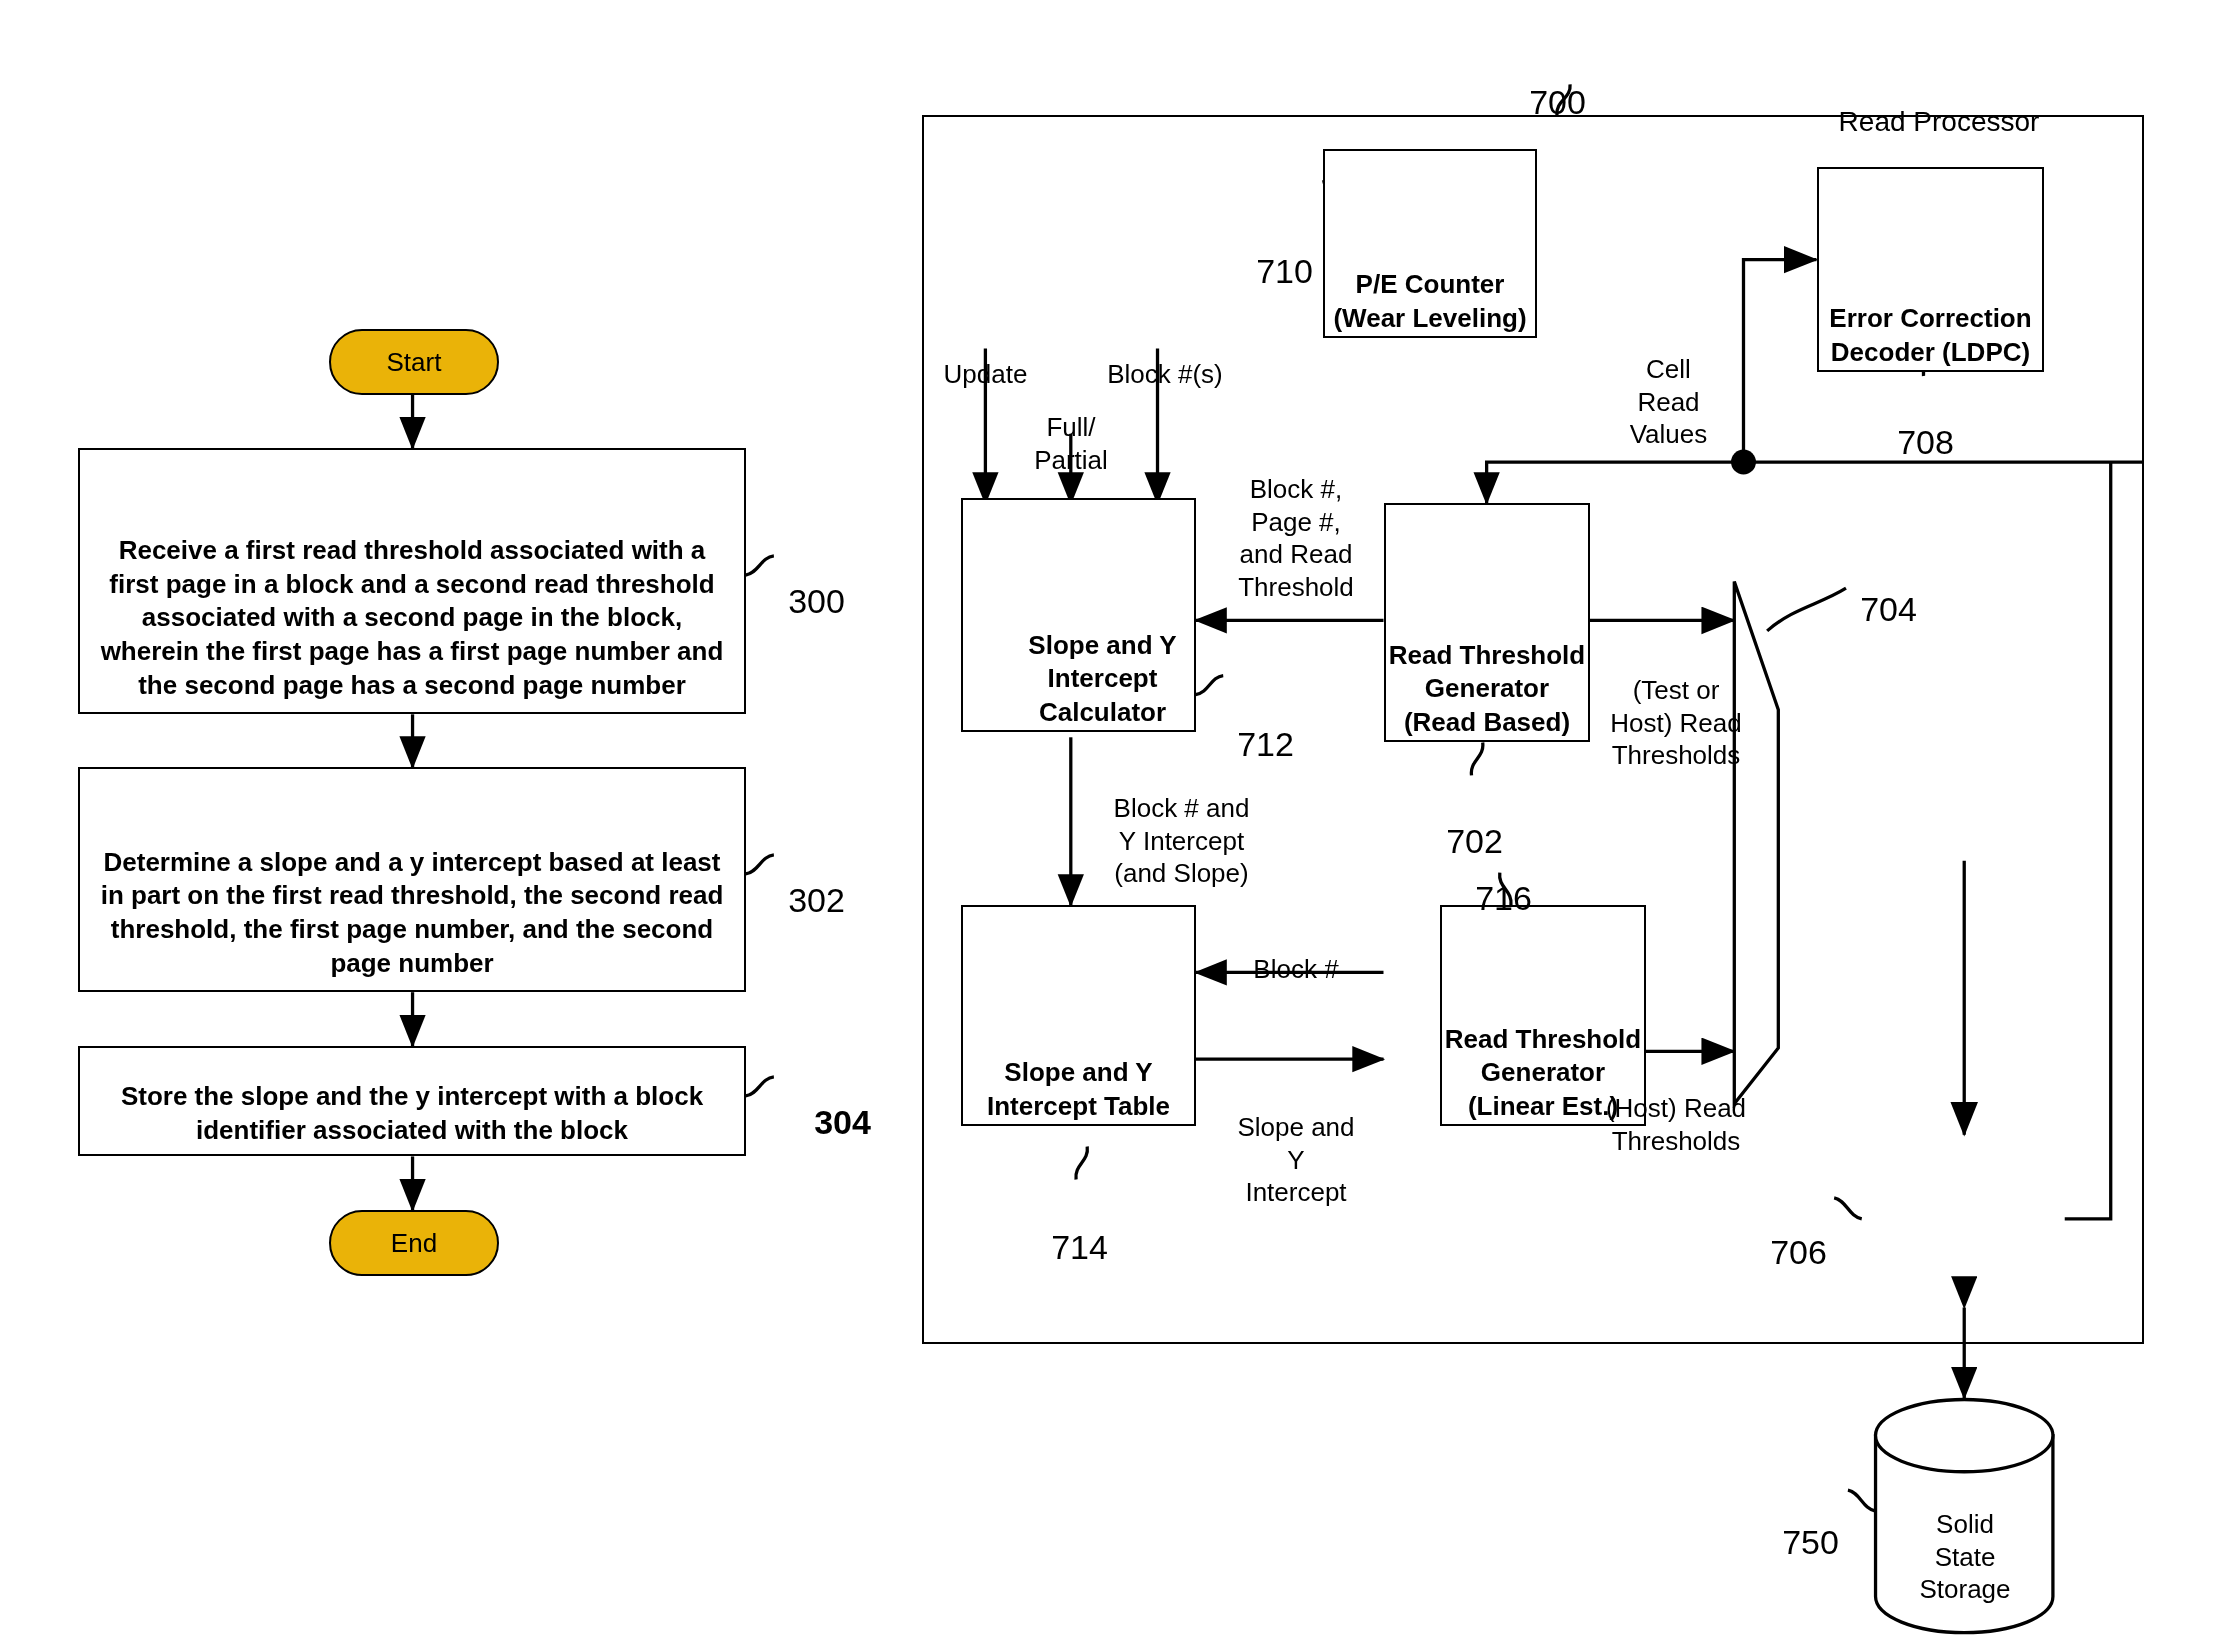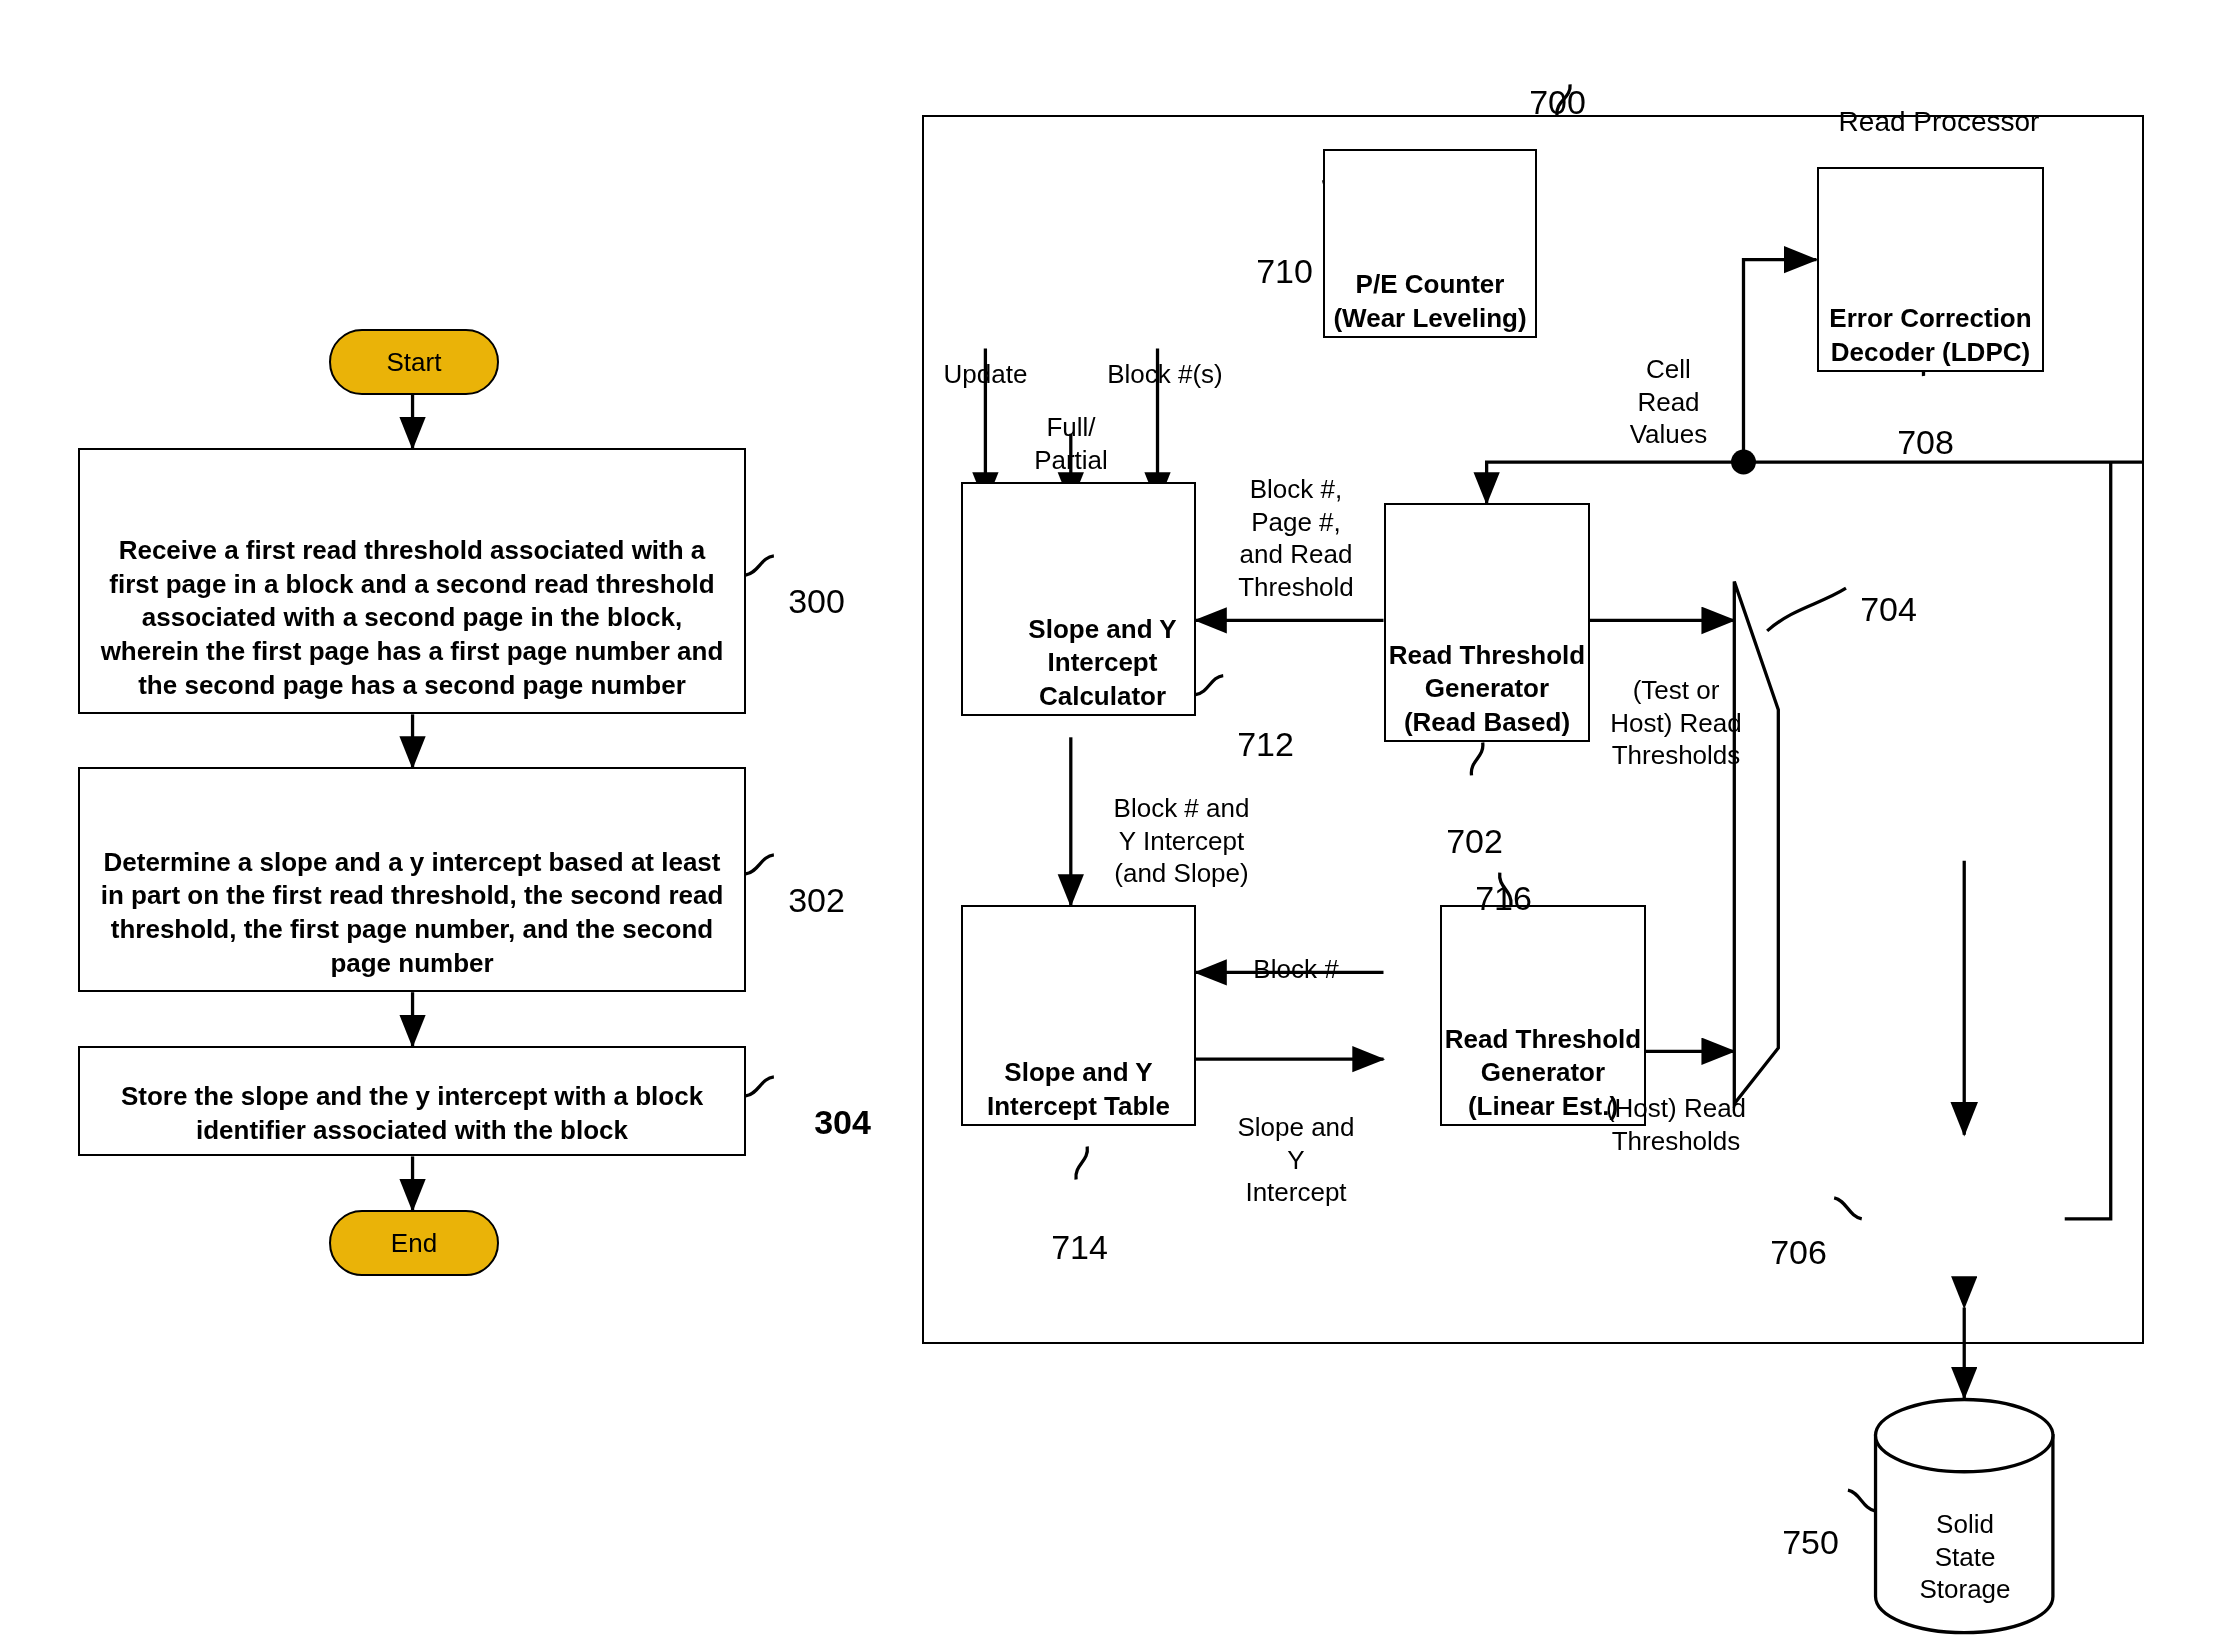--- a/index.html
+++ b/index.html
@@ -207,21 +207,21 @@
   <div class="node-box blocktext" style="left:1817px; top:167px; width:227px; height:205px;">
     <span>Error
 Correction
 Decoder
 (LDPC)</span>
   </div>
   <div class="txt refnum" style="left:1883px; top:378px; width:85px;">
     <span>708</span>
   </div>
 
-  <div class="node-box blocktext" style="left:961px; top:482px; width:235px; height:234px;padding-left:48px;">
+  <div class="node-box blocktext" style="left:961px; top:498px; width:235px; height:234px;padding-left:48px;">
     <span>Slope and
 Y Intercept
 Calculator</span>
   </div>
   <div class="txt refnum" style="left:1223px; top:680px; width:85px;">
     <span>712</span>
   </div>
 
   <div class="node-box blocktext" style="left:1384px; top:503px; width:206px; height:239px;">
     <span>Read

